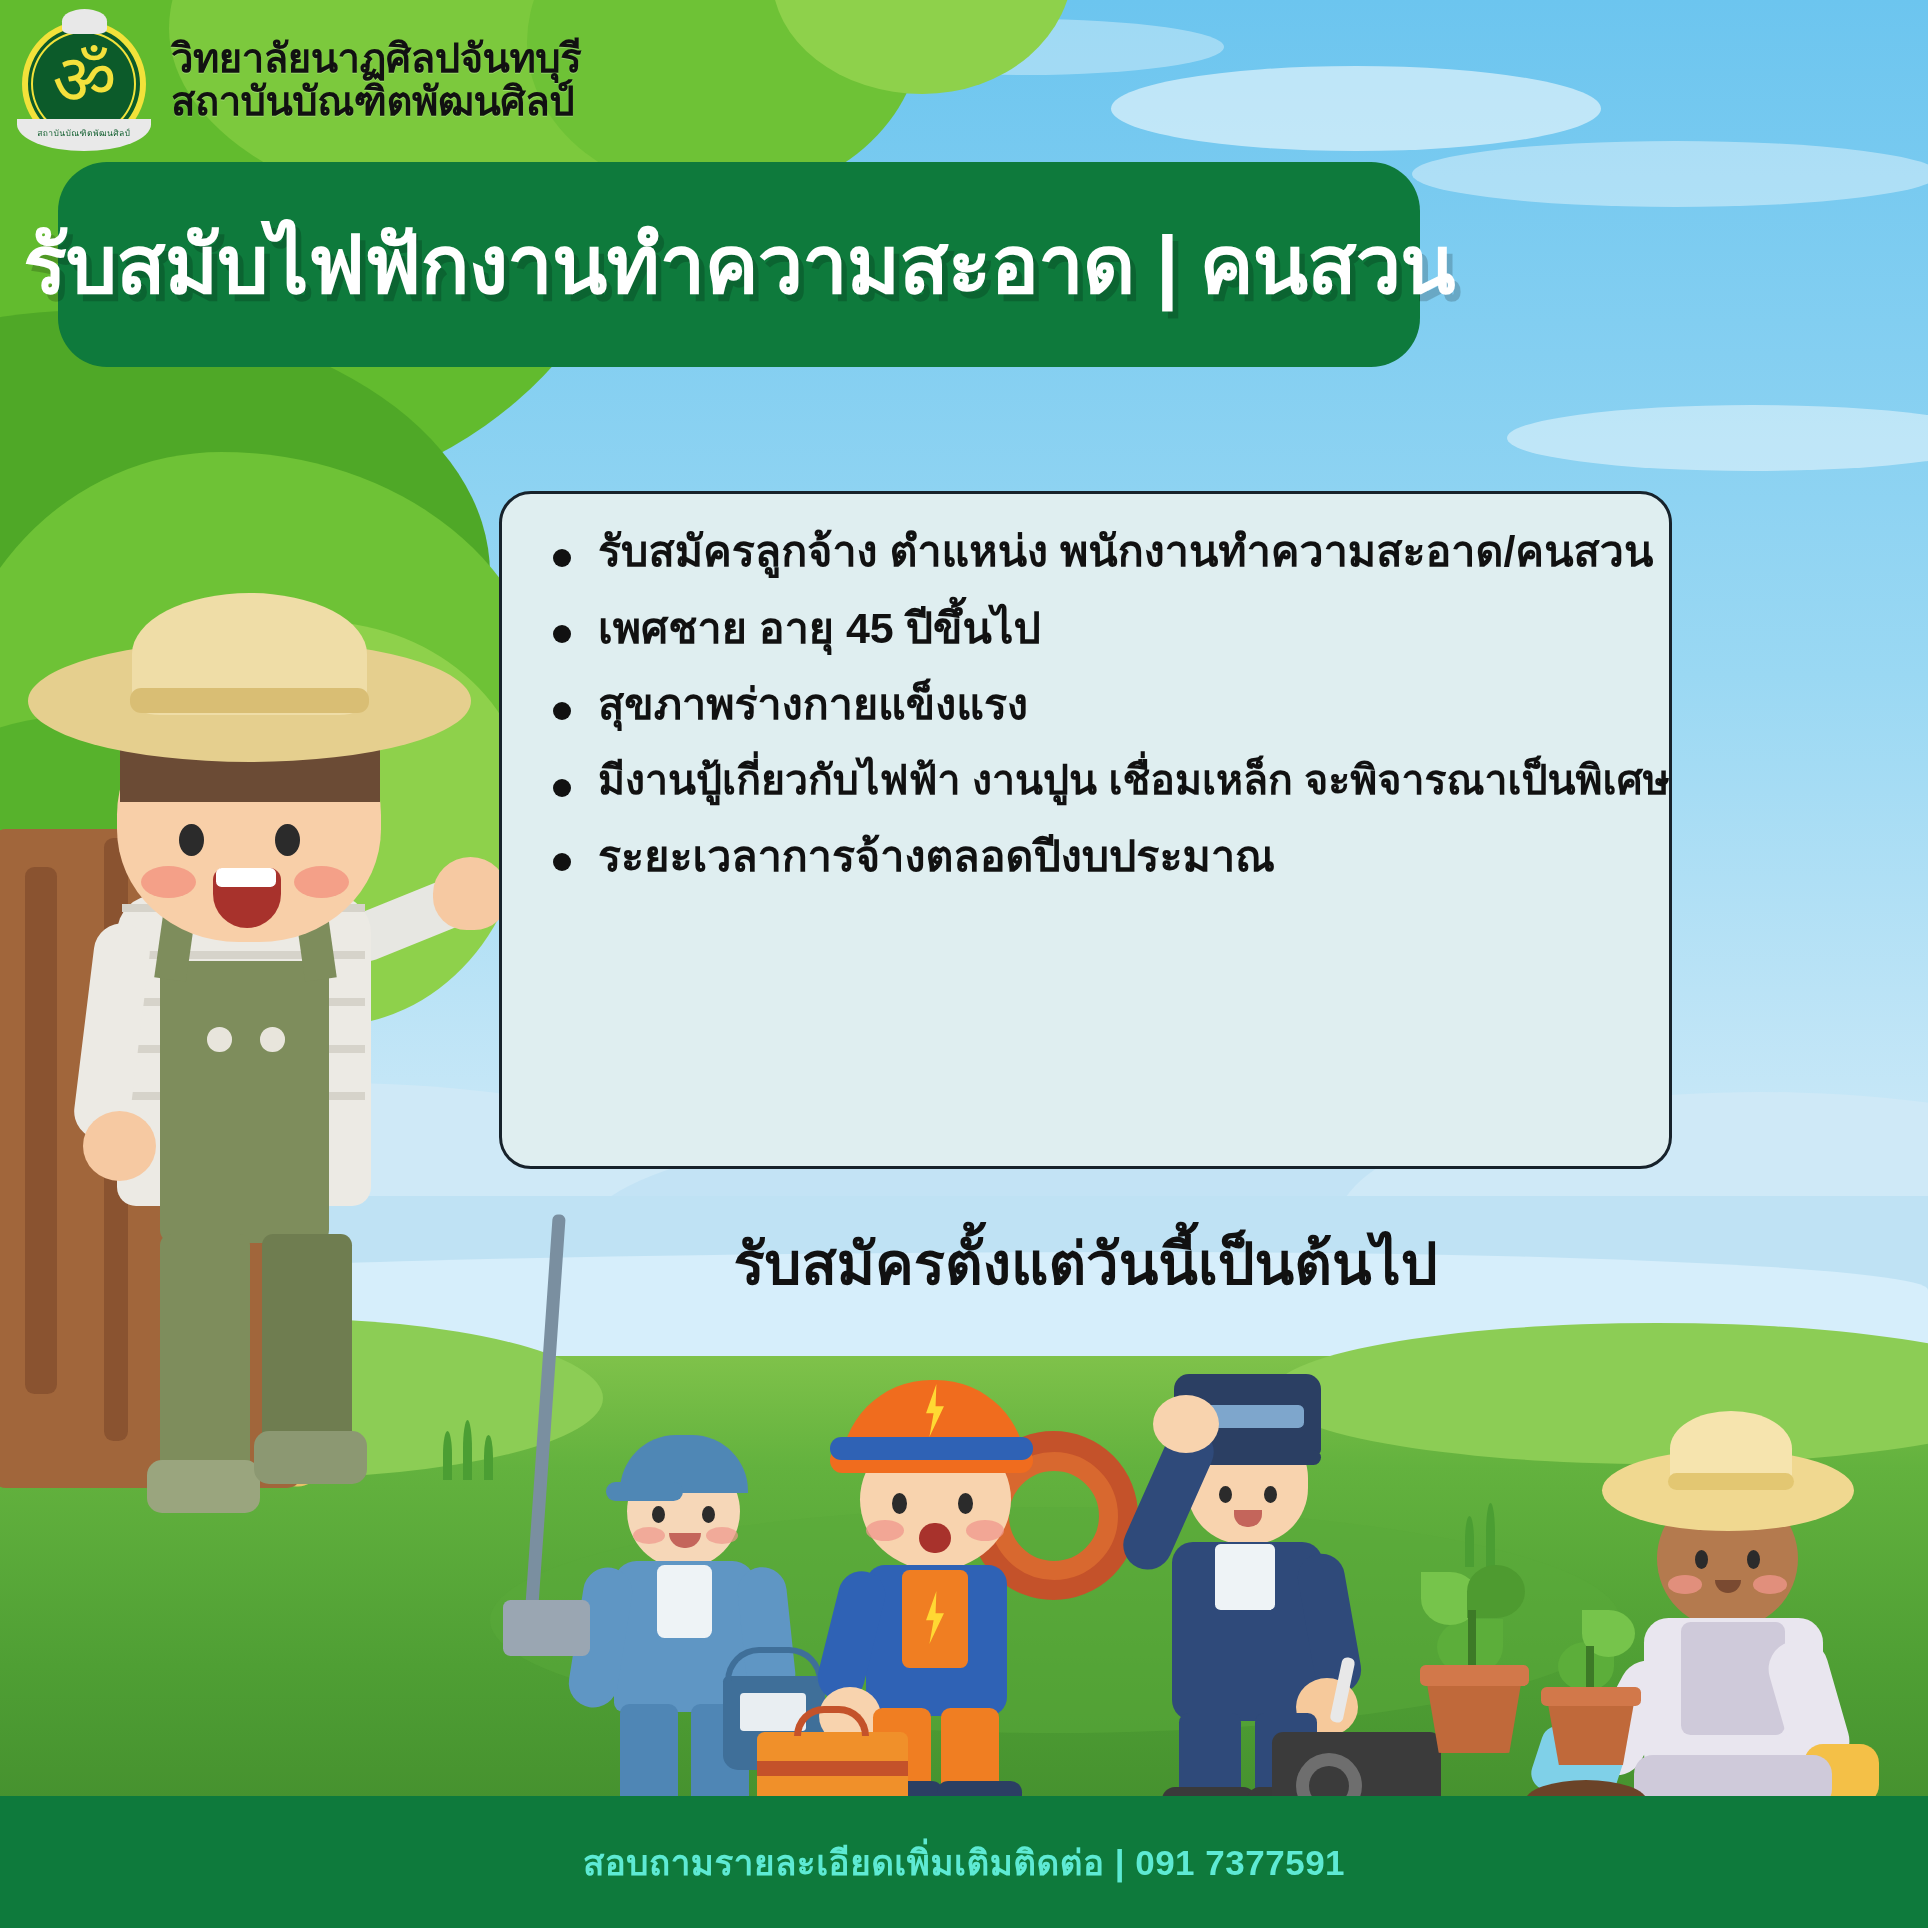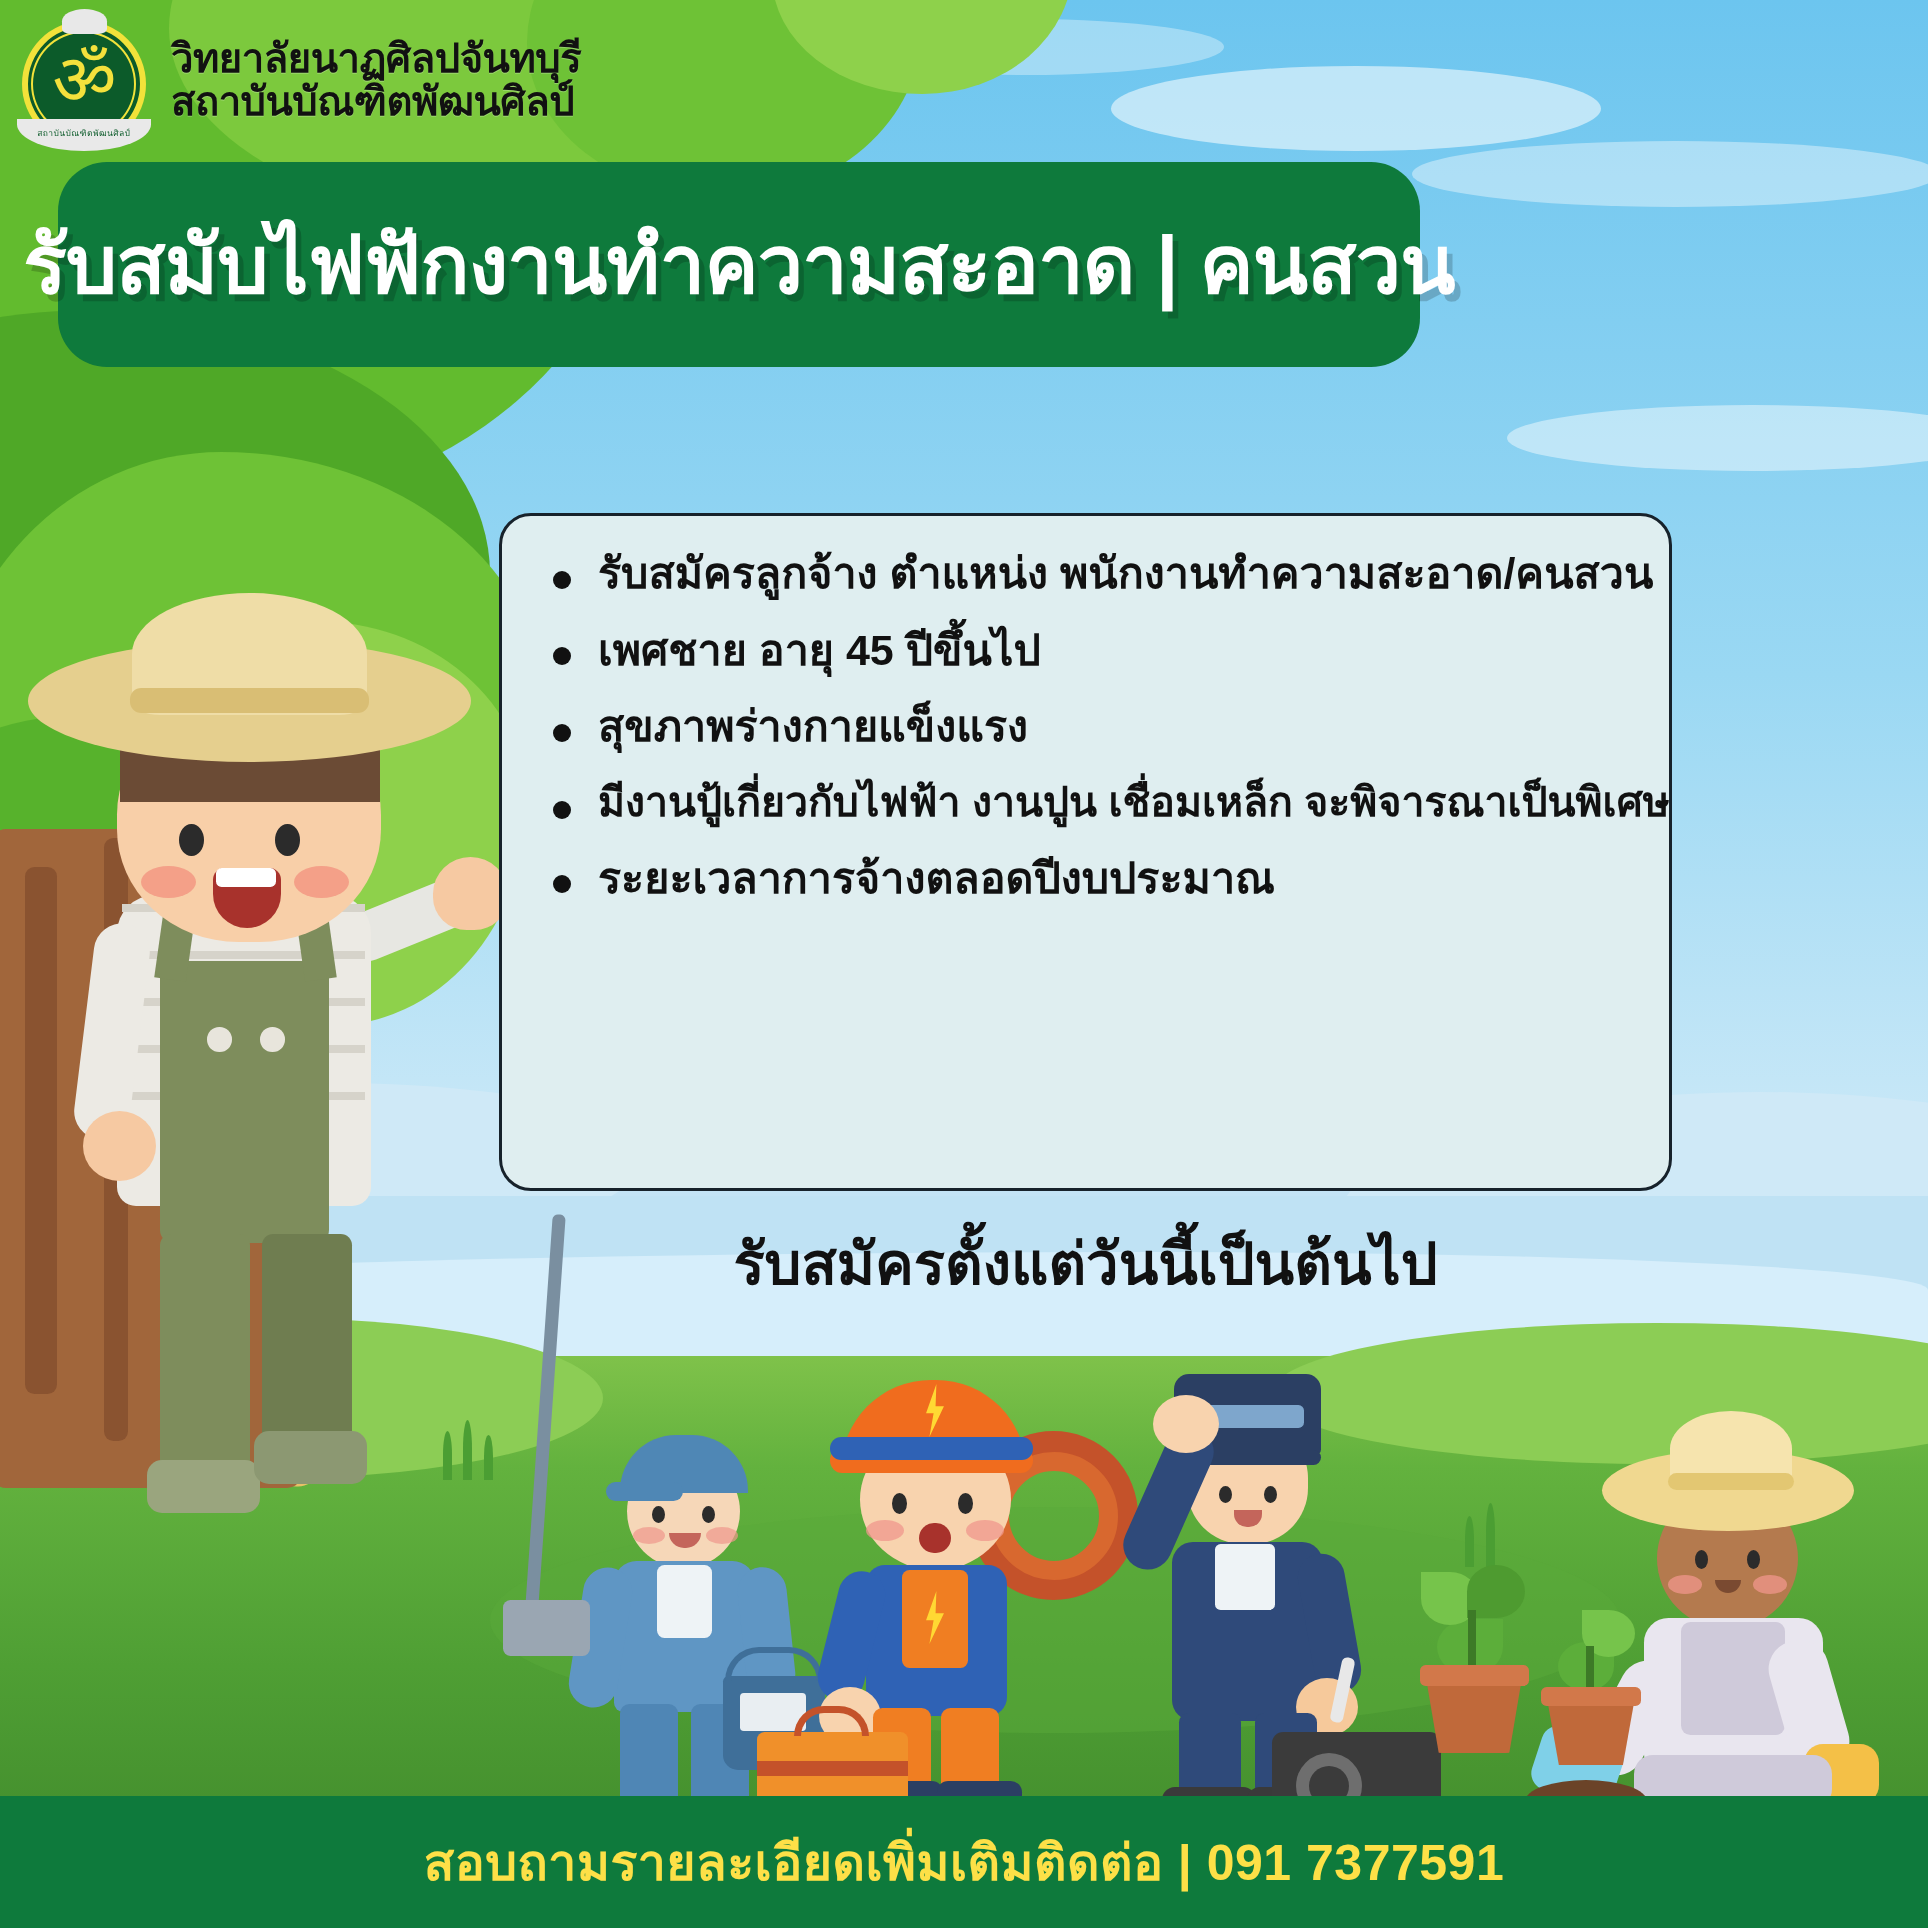--- a/index.html
+++ b/index.html
@@ -42,36 +42,36 @@
   .org{margin-left:17px;color:#111;text-shadow:0 0.9px 0 rgba(255,255,255,.25);}
   .org div{font-size:40px;font-weight:bold;line-height:1.08;letter-spacing:-0.5px;}
 
   
   .titlebar{position:absolute;left:58px;top:162px;width:1362px;height:205px;background:#0e7a3c;
      border-radius:49px;z-index:35;display:flex;align-items:center;justify-content:center;}
   .titlebar .t{color:#fff;font-size:81px;font-weight:bold;white-space:nowrap;letter-spacing:-0.9px;
      text-shadow:5.6px 6.6px 0 rgba(0,0,0,.18);}
 
   
-  .card{position:absolute;left:499px;top:513px;width:1173px;height:678px;background:#dfeef0;
+  .card{position:absolute;left:499px;top:491px;width:1173px;height:678px;background:#dfeef0;
      border:3.8px solid #17222b;border-radius:32px;z-index:30;box-sizing:border-box;padding:32px 24.5px 9.4px 38px;}
   ul.reqs{list-style:none;margin:0;padding:0;}
   ul.reqs li{position:relative;padding-left:58px;margin:0 0 26px 0;font-size:43px;font-weight:bold;
      color:#111;line-height:1.18;white-space:nowrap;}
   ul.reqs li:before{content:"";position:absolute;left:13px;top:22.6px;width:18px;height:18px;border-radius:50%;background:#111;}
   ul.reqs li.small{font-size:41px;}
 
   
   .subhead{position:absolute;left:499px;top:1217px;width:1173px;text-align:center;z-index:30;
      font-size:58px;font-weight:bold;color:#111;white-space:nowrap;}
 
   
   .footer{position:absolute;left:0;bottom:0;width:1928px;height:132px;background:#0e7a3c;z-index:45;
      display:flex;align-items:center;justify-content:center;}
-  .footer .f{color:#fde047;font-size:50px;font-weight:bold;letter-spacing:0.5px;white-space:nowrap;}
+  .footer .f{color:#5eead4;font-size:35px;font-weight:bold;letter-spacing:0.5px;white-space:nowrap;}
 
   
   .trunk{position:absolute;left:-9.4px;top:829px;width:311px;height:659px;background:#a1663b;border-radius:15px;z-index:12;}
   .trunk .bark{position:absolute;background:#8a5330;border-radius:9.4px;}
   .roots{position:absolute;left:113px;top:1252px;width:217px;height:226px;background:#e8c168;
      border-radius:50% 50% 10% 10%;z-index:11;transform:rotate(6deg);}
 
   
   .ch{position:absolute;z-index:25;}
   .rc{position:absolute;}

